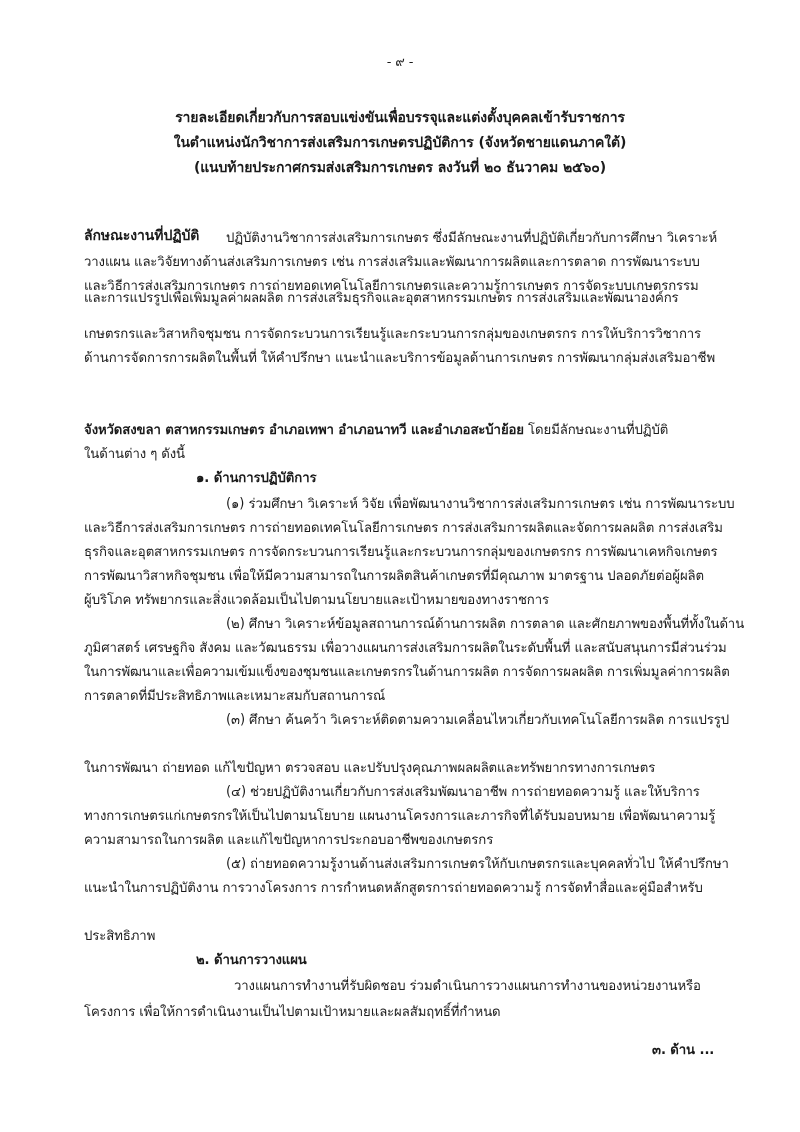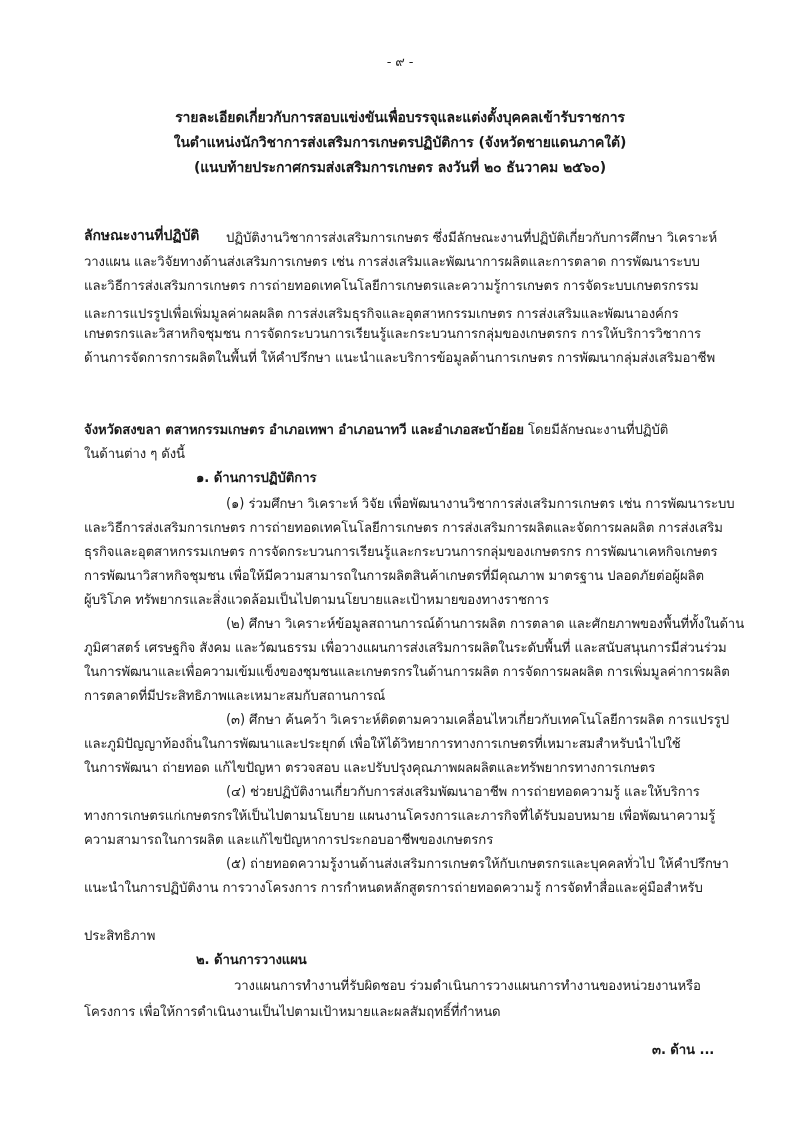--- a/index.html
+++ b/index.html
@@ -27,21 +27,21 @@
 
   <div class="line center title" style="top:107px;">รายละเอียดเกี่ยวกับการสอบแข่งขันเพื่อบรรจุและแต่งตั้งบุคคลเข้ารับราชการ</div>
   <div class="line center title" style="top:132px;">ในตำแหน่งนักวิชาการส่งเสริมการเกษตรปฏิบัติการ (จังหวัดชายแดนภาคใต้)</div>
   <div class="line center title" style="top:157px;">(แนบท้ายประกาศกรมส่งเสริมการเกษตร ลงวันที่ ๒๐ ธันวาคม ๒๕๖๐)</div>
 
   <div class="line bold" style="left:84px; top:203px; font-size:14px;margin-top:22px;">ลักษณะงานที่ปฏิบัติ</div>
 
   <div class="line" style="left:226px; top:228px;">ปฏิบัติงานวิชาการส่งเสริมการเกษตร ซึ่งมีลักษณะงานที่ปฏิบัติเกี่ยวกับการศึกษา วิเคราะห์</div>
   <div class="line" style="left:84px; top:252px;">วางแผน และวิจัยทางด้านส่งเสริมการเกษตร เช่น การส่งเสริมและพัฒนาการผลิตและการตลาด การพัฒนาระบบ</div>
   <div class="line" style="left:84px; top:276px;">และวิธีการส่งเสริมการเกษตร การถ่ายทอดเทคโนโลยีการเกษตรและความรู้การเกษตร การจัดระบบเกษตรกรรม</div>
-  <div class="line" style="left:84px; top:304px;">และการแปรรูปเพื่อเพิ่มมูลค่าผลผลิต การส่งเสริมธุรกิจและอุตสาหกรรมเกษตร การส่งเสริมและพัฒนาองค์กร</div>
+  <div class="line" style="left:84px; top:288px;">และการแปรรูปเพื่อเพิ่มมูลค่าผลผลิต การส่งเสริมธุรกิจและอุตสาหกรรมเกษตร การส่งเสริมและพัฒนาองค์กร</div>
   <div class="line" style="left:84px; top:348px;">ด้านการจัดการการผลิตในพื้นที่ ให้คำปรึกษา แนะนำและบริการข้อมูลด้านการเกษตร การพัฒนากลุ่มส่งเสริมอาชีพ</div>
   <div class="line" style="left:84px; top:324px;">เกษตรกรและวิสาหกิจชุมชน การจัดกระบวนการเรียนรู้และกระบวนการกลุ่มของเกษตรกร การให้บริการวิชาการ</div>
   <div class="line" style="left:84px; top:420px;">
     <span class="bold">จังหวัดสงขลา ตสาหกรรมเกษตร อำเภอเทพา อำเภอนาทวี และอำเภอสะบ้าย้อย</span><span> โดยมีลักษณะงานที่ปฏิบัติ</span>
   </div>
   <div class="line" style="left:84px; top:444px;">ในด้านต่าง ๆ ดังนี้</div>
 
   <div class="line bold" style="left:196px; top:468px;">๑.  ด้านการปฏิบัติการ</div>
 
   <div class="line" style="left:226px; top:494px;">(๑)  ร่วมศึกษา วิเคราะห์ วิจัย เพื่อพัฒนางานวิชาการส่งเสริมการเกษตร เช่น การพัฒนาระบบ</div>
@@ -49,21 +49,20 @@
   <div class="line" style="left:84px; top:542px;">ธุรกิจและอุตสาหกรรมเกษตร การจัดกระบวนการเรียนรู้และกระบวนการกลุ่มของเกษตรกร การพัฒนาเคหกิจเกษตร</div>
   <div class="line" style="left:84px; top:590px;">ผู้บริโภค ทรัพยากรและสิ่งแวดล้อมเป็นไปตามนโยบายและเป้าหมายของทางราชการ</div>
   <div class="line" style="left:84px; top:566px;">การพัฒนาวิสาหกิจชุมชน เพื่อให้มีความสามารถในการผลิตสินค้าเกษตรที่มีคุณภาพ มาตรฐาน ปลอดภัยต่อผู้ผลิต</div>
 
   <div class="line" style="left:226px; top:614px;">(๒)  ศึกษา วิเคราะห์ข้อมูลสถานการณ์ด้านการผลิต การตลาด และศักยภาพของพื้นที่ทั้งในด้าน</div>
   <div class="line" style="left:84px; top:638px;">ภูมิศาสตร์ เศรษฐกิจ สังคม และวัฒนธรรม เพื่อวางแผนการส่งเสริมการผลิตในระดับพื้นที่ และสนับสนุนการมีส่วนร่วม</div>
   <div class="line" style="left:84px; top:662px;">ในการพัฒนาและเพื่อความเข้มแข็งของชุมชนและเกษตรกรในด้านการผลิต การจัดการผลผลิต การเพิ่มมูลค่าการผลิต</div>
   <div class="line" style="left:84px; top:686px;">การตลาดที่มีประสิทธิภาพและเหมาะสมกับสถานการณ์</div>
 
   <div class="line" style="left:226px; top:710px;">(๓)  ศึกษา ค้นคว้า วิเคราะห์ติดตามความเคลื่อนไหวเกี่ยวกับเทคโนโลยีการผลิต การแปรรูป</div>
-  <div class="line" style="left:84px; top:734px;">และภูมิปัญญาท้องถิ่นในการพัฒนาและประยุกต์ เพื่อให้ได้วิทยาการทางการเกษตรที่เหมาะสมสำหรับนำไปใช้</div>
   <div class="line" style="left:84px; top:758px;">ในการพัฒนา ถ่ายทอด แก้ไขปัญหา ตรวจสอบ และปรับปรุงคุณภาพผลผลิตและทรัพยากรทางการเกษตร</div>
 
   <div class="line" style="left:226px; top:782px;">(๔)  ช่วยปฏิบัติงานเกี่ยวกับการส่งเสริมพัฒนาอาชีพ การถ่ายทอดความรู้ และให้บริการ</div>
   <div class="line" style="left:84px; top:806px;">ทางการเกษตรแก่เกษตรกรให้เป็นไปตามนโยบาย แผนงานโครงการและภารกิจที่ได้รับมอบหมาย เพื่อพัฒนาความรู้</div>
   <div class="line" style="left:84px; top:830px;">ความสามารถในการผลิต และแก้ไขปัญหาการประกอบอาชีพของเกษตรกร</div>
 
   <div class="line" style="left:226px; top:854px;">(๕)  ถ่ายทอดความรู้งานด้านส่งเสริมการเกษตรให้กับเกษตรกรและบุคคลทั่วไป ให้คำปรึกษา</div>
   <div class="line" style="left:84px; top:878px;">แนะนำในการปฏิบัติงาน การวางโครงการ การกำหนดหลักสูตรการถ่ายทอดความรู้ การจัดทำสื่อและคู่มือสำหรับ</div>
   <div class="line" style="left:84px; top:926px;">ประสิทธิภาพ</div>
 

